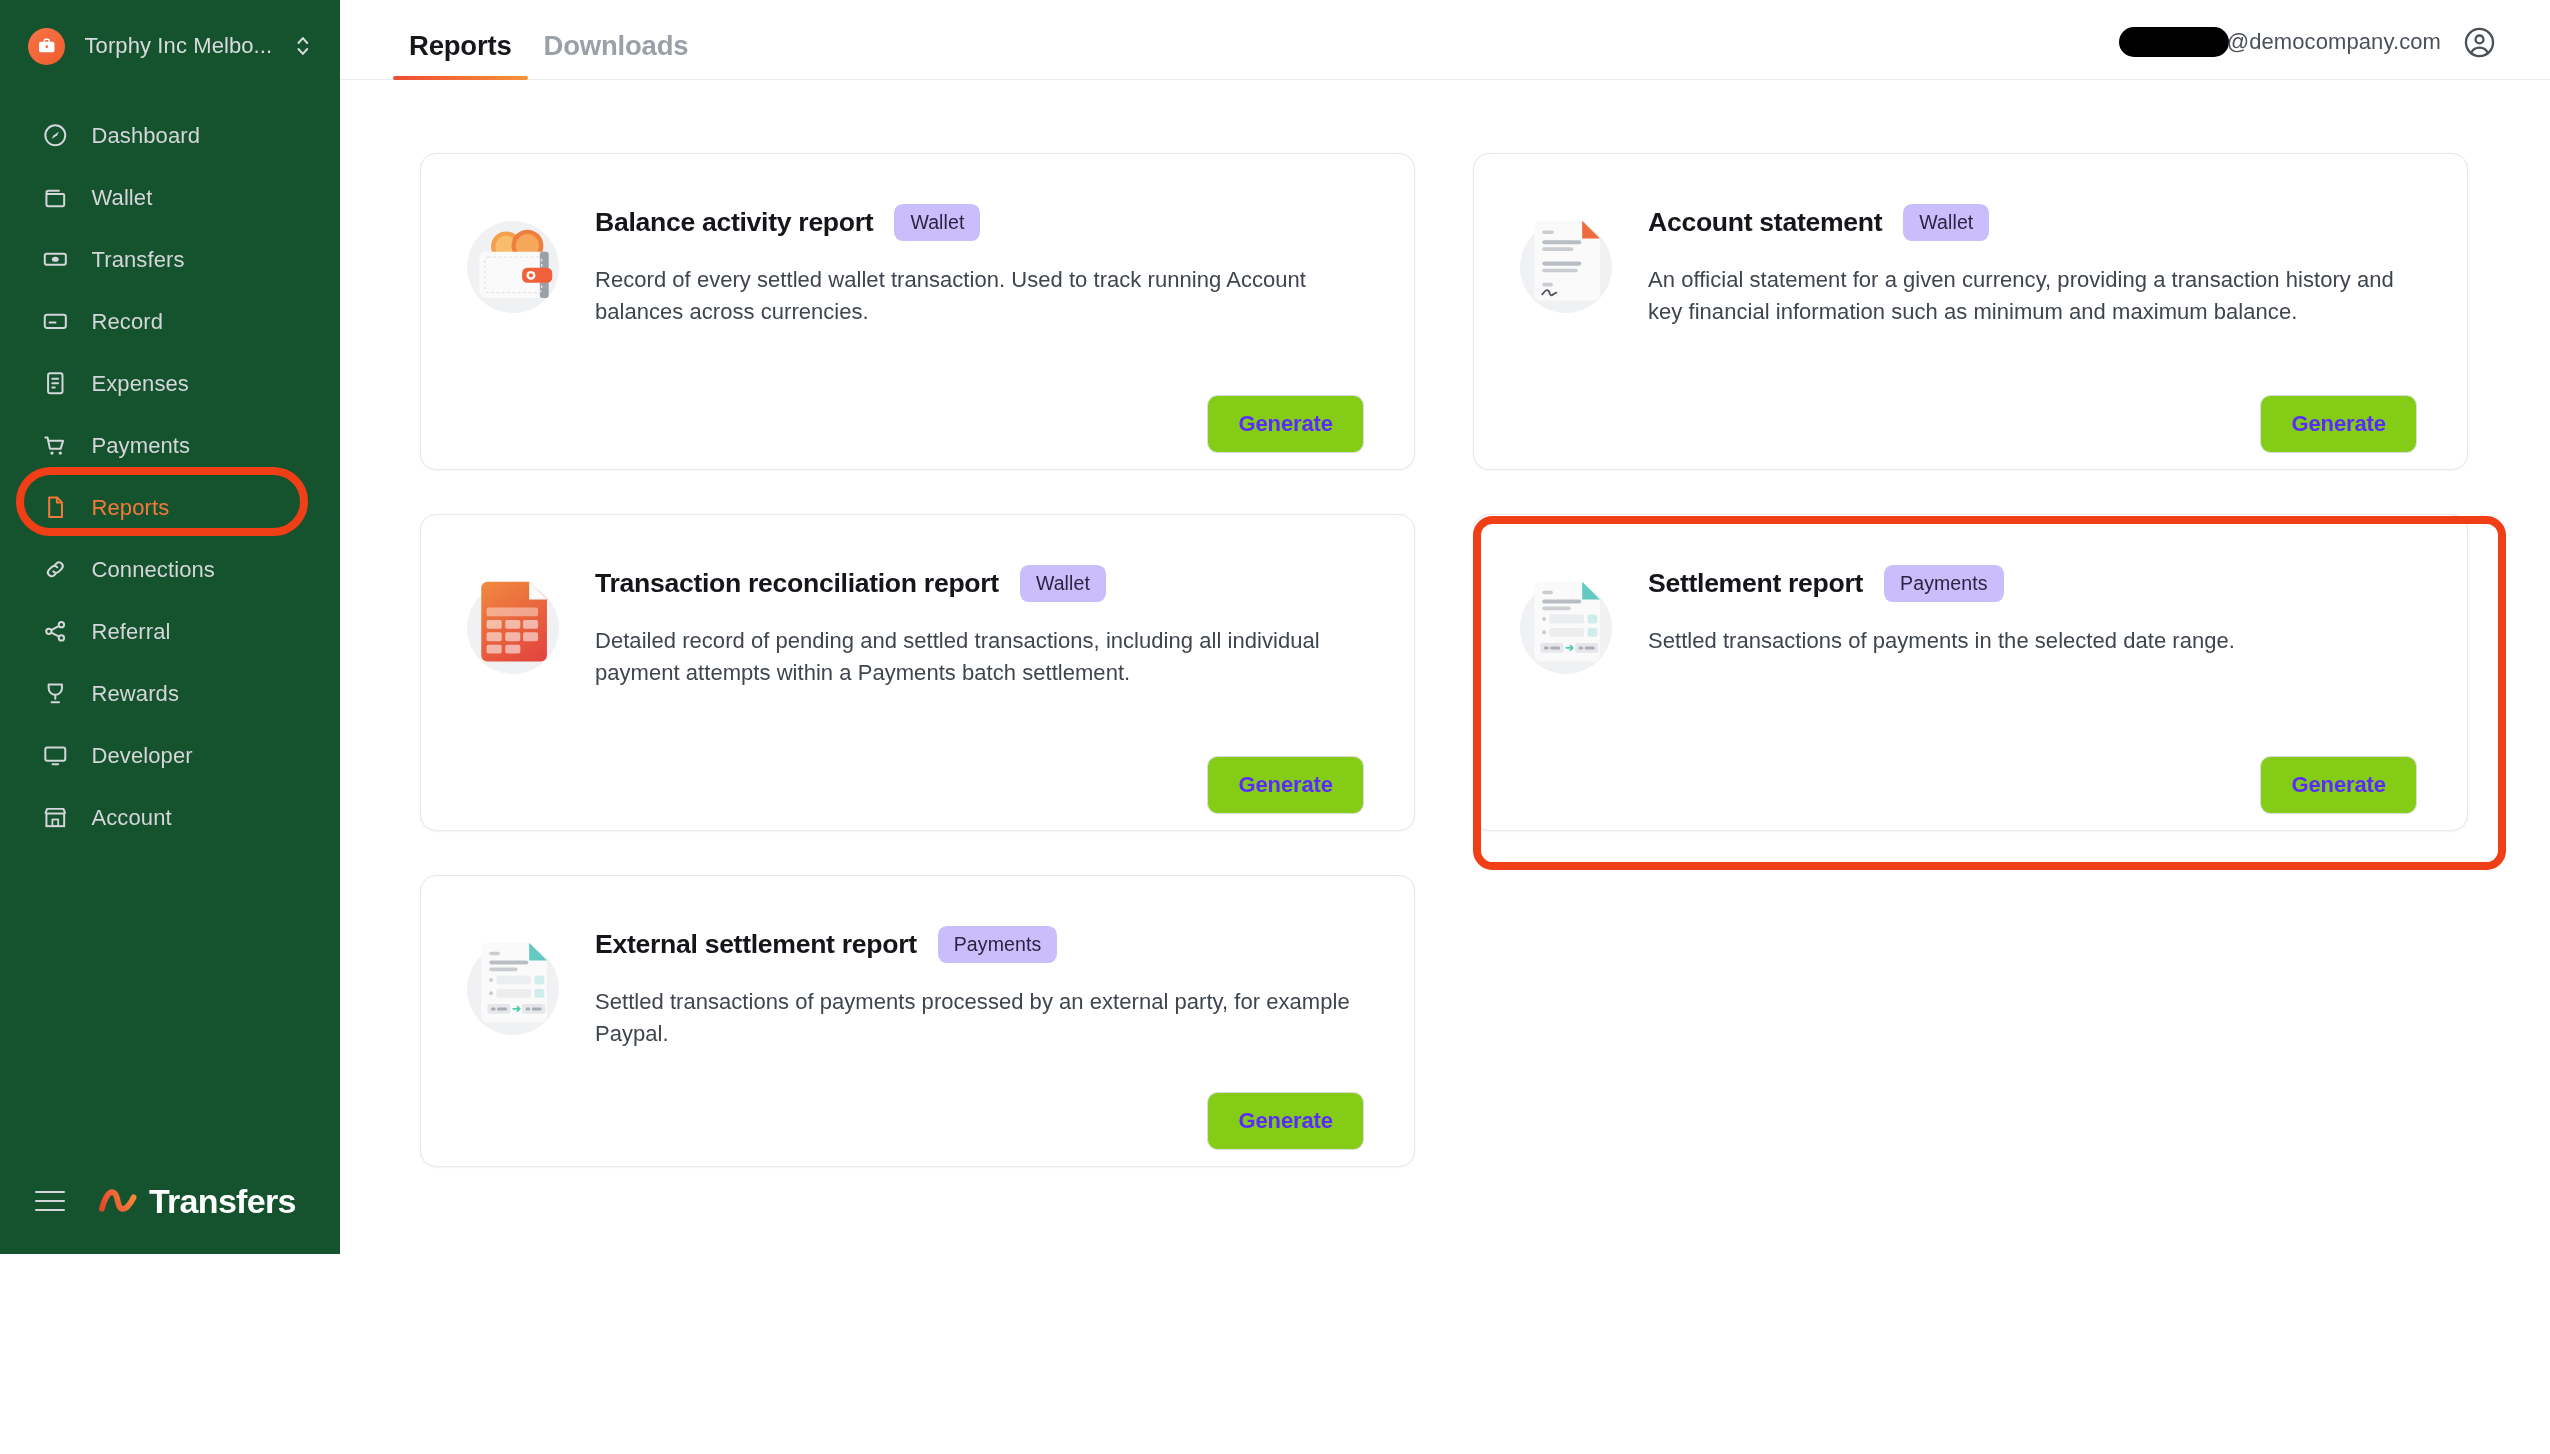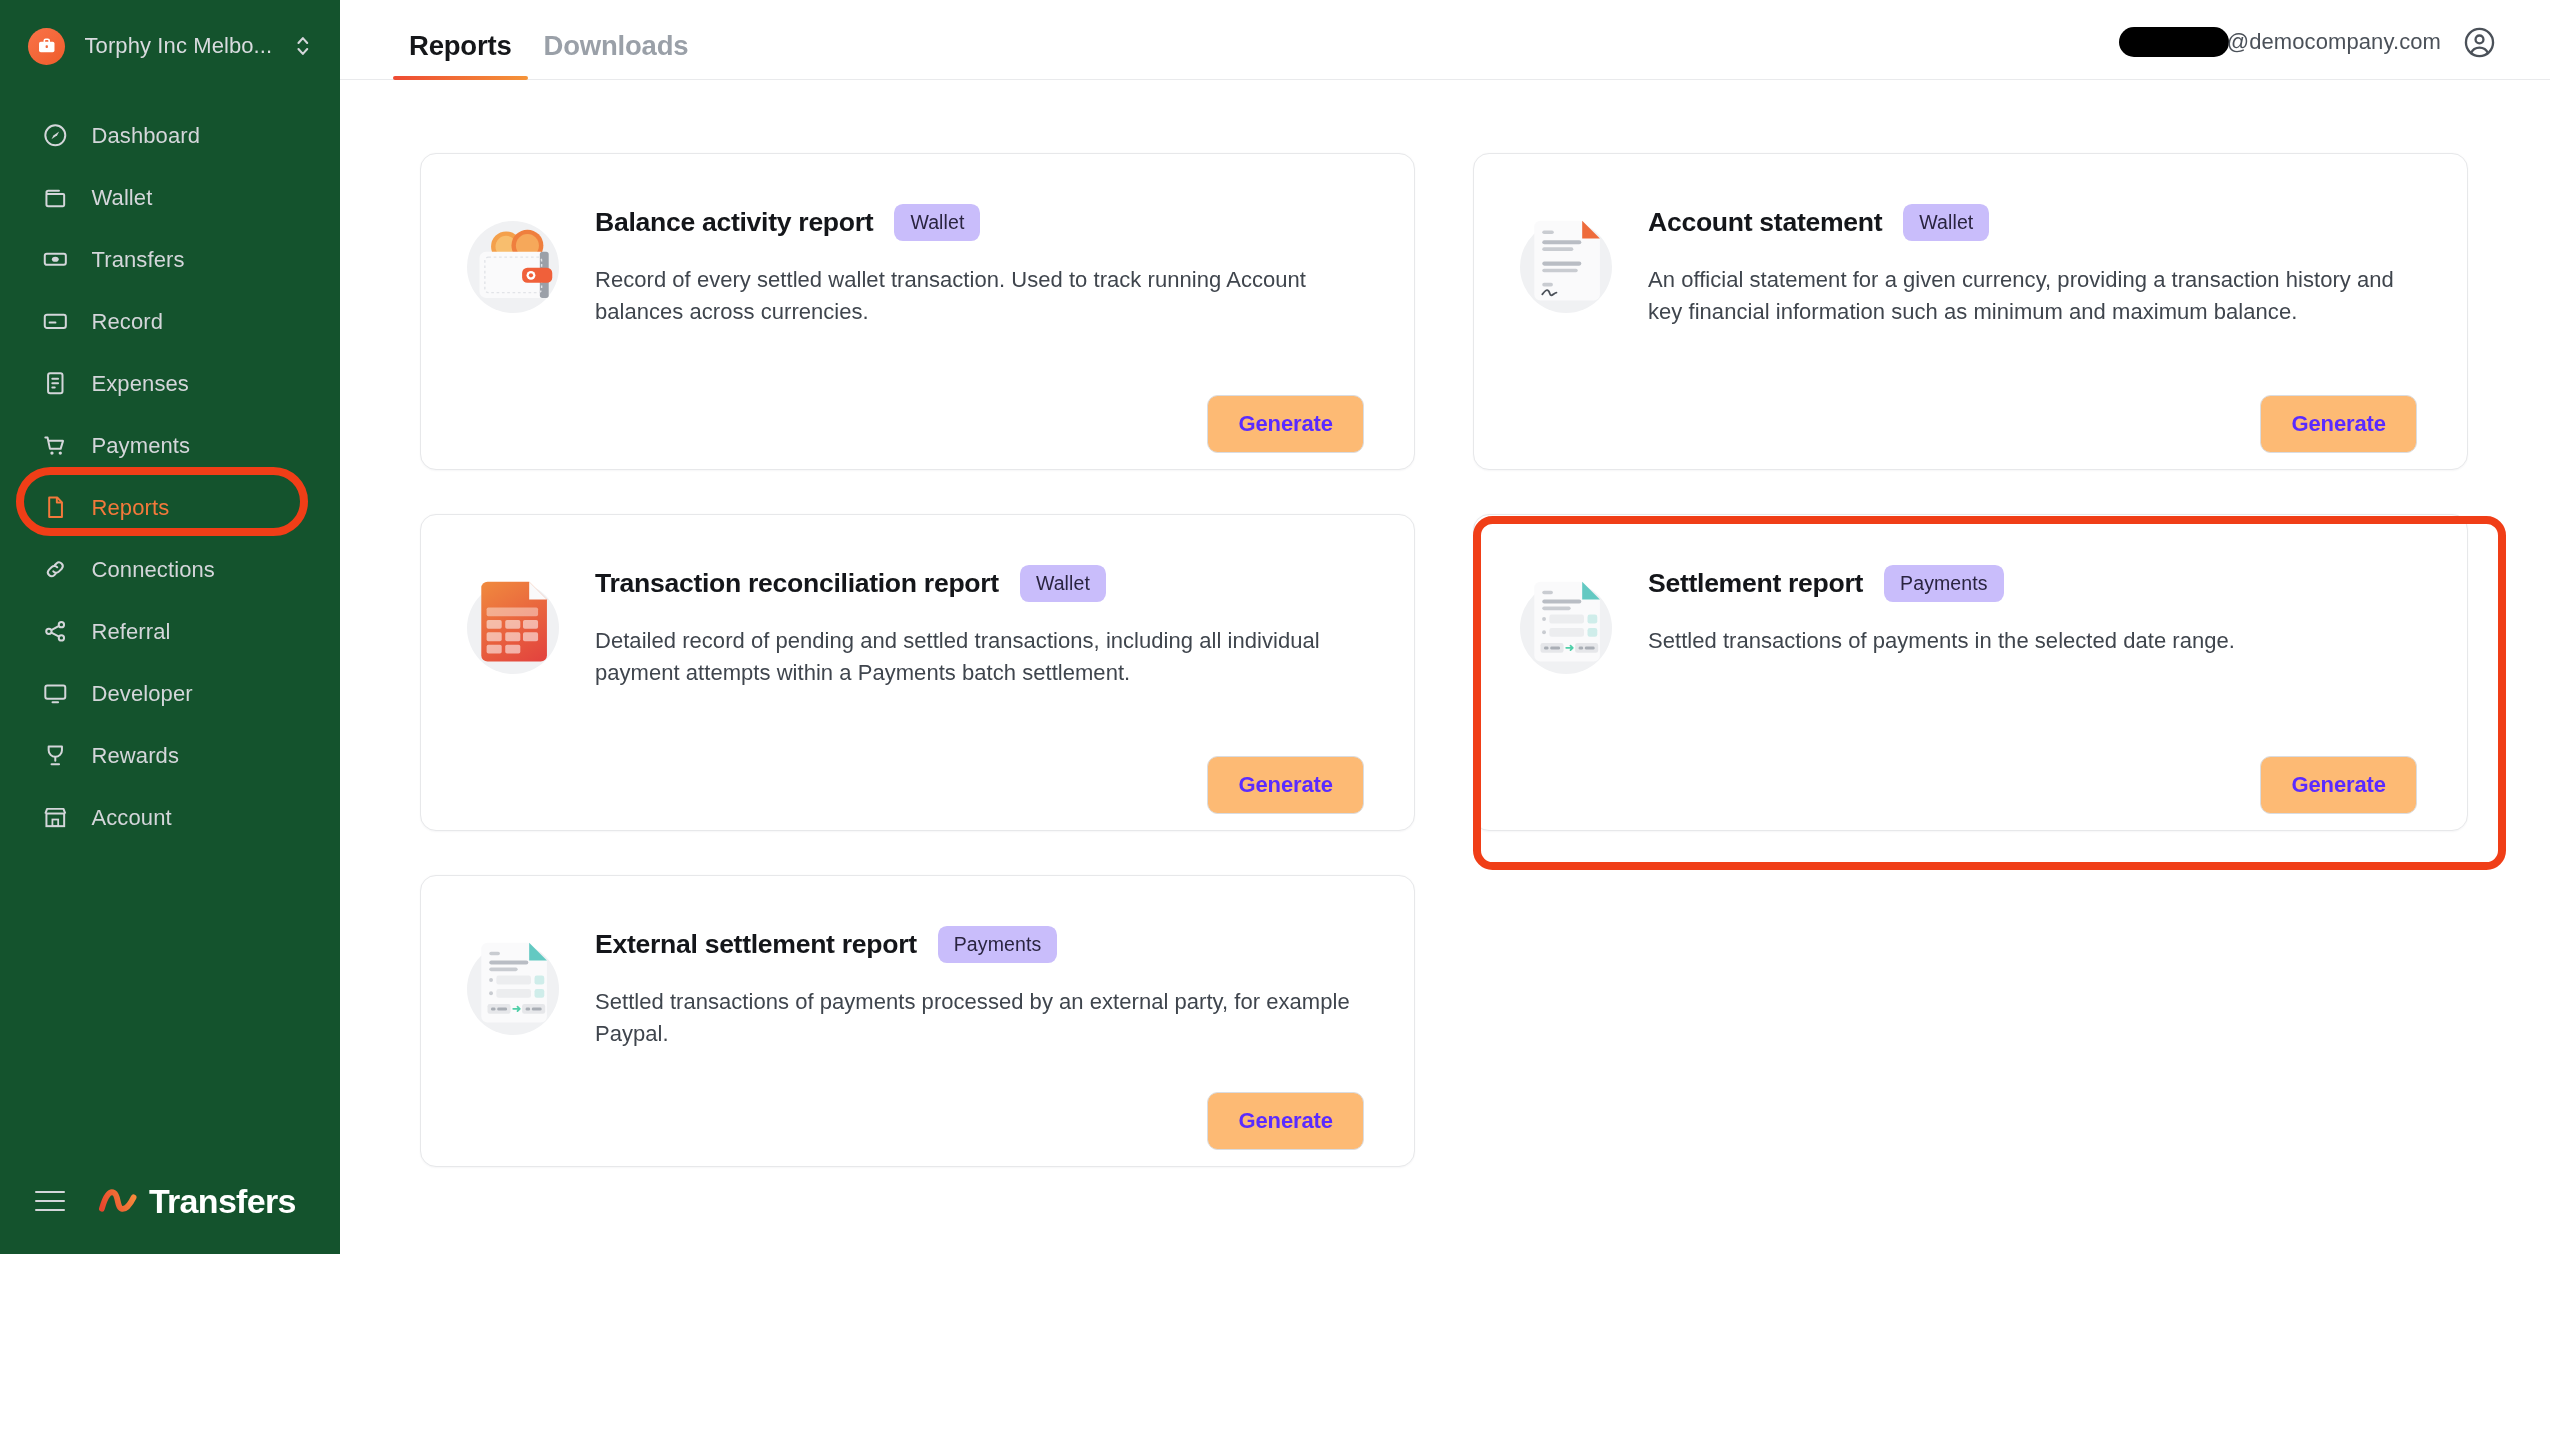--- a/index.html
+++ b/index.html
@@ -279,21 +279,21 @@
     color: #3F454D;
     max-width: 815px;
     letter-spacing: 0.04px;
   }
   .card-actions {
     margin-top: auto;
     display: flex;
     justify-content: flex-end;
   }
   .btn-generate {
-    background: #fdba74;
+    background: #84cc16;
     border: 0.9px solid #DADCE0;
     border-radius: 10.6px;
     color: #5A2BFF;
     font-size: 22px;
     font-weight: 700;
     padding: 15px 30px;
     cursor: pointer;
     font-family: "Liberation Sans", sans-serif;
     letter-spacing: -0.1px;
   }
@@ -436,35 +436,35 @@
             <circle cx="17.5" cy="18" r="2.4" stroke="#D4D6DA" stroke-width="1.8"></circle>
             <path d="M8.4 10.9l7-3.7M8.4 13.1l7 3.7" stroke="#D4D6DA" stroke-width="1.8"></path>
           </svg>
         </span>
         <span class="nav-label">Referral</span>
       </div>
 
       <div class="nav-item">
         <span class="nav-icon">
           <svg width="26.6" height="26.6" viewBox="0 0 24 24" fill="none">
+            <path d="M6 4h12v3.4a6 6 0 0 1-6 6 6 6 0 0 1-6-6V4z" stroke="#D4D6DA" stroke-width="1.8" stroke-linejoin="round"></path>
+            <path d="M12 13.6V17M8.6 20h6.8" stroke="#D4D6DA" stroke-width="1.8" stroke-linecap="round"></path>
+          </svg>
+        </span>
+        <span class="nav-label">Rewards</span>
+      </div>
+
+      <div class="nav-item">
+        <span class="nav-icon">
+          <svg width="26.6" height="26.6" viewBox="0 0 24 24" fill="none">
             <rect x="3" y="5" width="18" height="12" rx="1.8" stroke="#D4D6DA" stroke-width="1.8"></rect>
             <path d="M9.5 20h5" stroke="#D4D6DA" stroke-width="1.8" stroke-linecap="round"></path>
           </svg>
         </span>
         <span class="nav-label">Developer</span>
-      </div>
-
-      <div class="nav-item">
-        <span class="nav-icon">
-          <svg width="26.6" height="26.6" viewBox="0 0 24 24" fill="none">
-            <path d="M6 4h12v3.4a6 6 0 0 1-6 6 6 6 0 0 1-6-6V4z" stroke="#D4D6DA" stroke-width="1.8" stroke-linejoin="round"></path>
-            <path d="M12 13.6V17M8.6 20h6.8" stroke="#D4D6DA" stroke-width="1.8" stroke-linecap="round"></path>
-          </svg>
-        </span>
-        <span class="nav-label">Rewards</span>
       </div>
 
       <div class="nav-item">
         <span class="nav-icon">
           <svg width="26.6" height="26.6" viewBox="0 0 24 24" fill="none">
             <rect x="4" y="8.6" width="16" height="11.4" stroke="#D4D6DA" stroke-width="1.8"></rect>
             <path d="M3 8.6L4.6 4.4h14.8L21 8.6" stroke="#D4D6DA" stroke-width="1.8" stroke-linejoin="round"></path>
             <rect x="9.4" y="14" width="5.2" height="6" stroke="#D4D6DA" stroke-width="1.6"></rect>
           </svg>
         </span>

